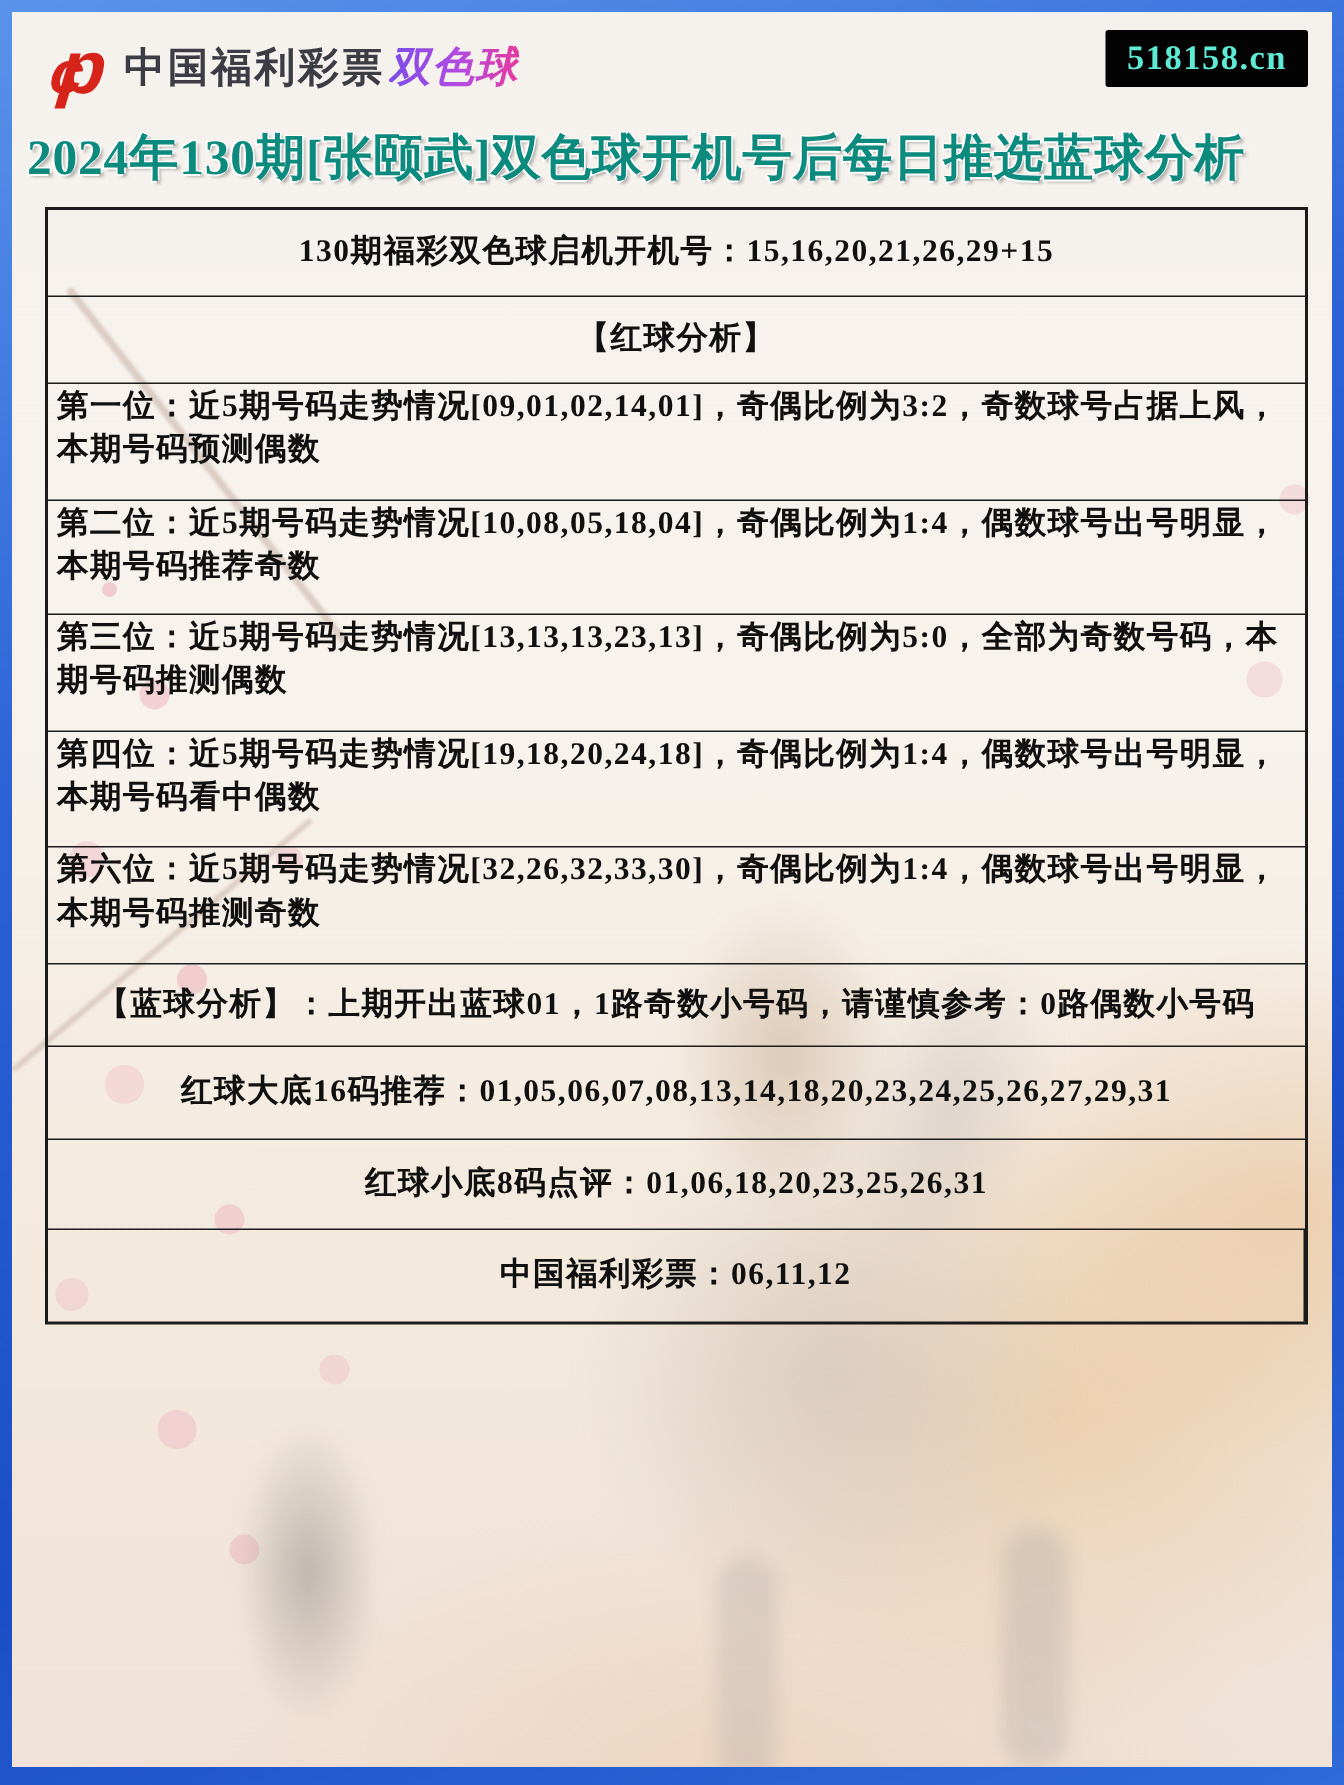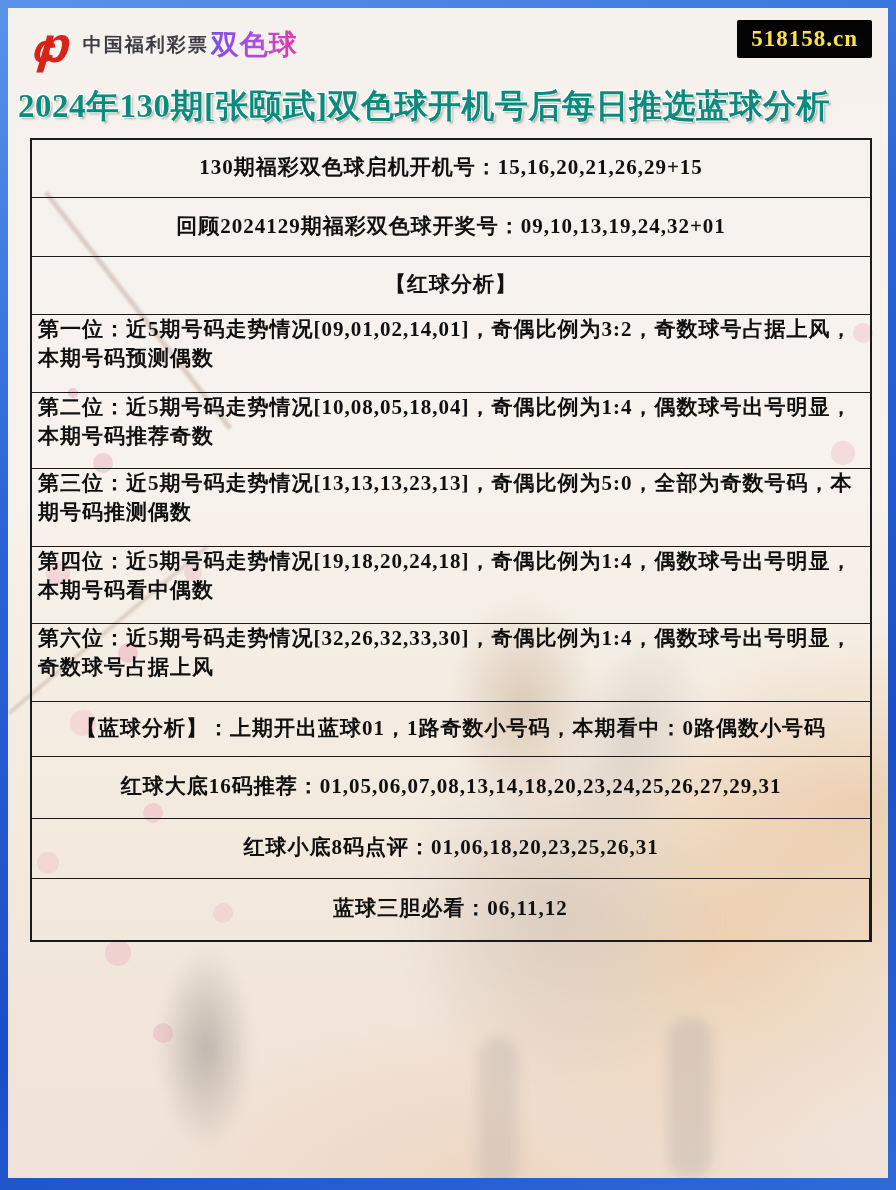--- a/index.html
+++ b/index.html
@@ -49,27 +49,27 @@
       790px -60px 0 5px rgba(240,184,198,0.4), 770px 60px 0 7px rgba(238,178,192,0.35),
       120px 180px 0 4px rgba(238,176,190,0.4), 150px 520px 0 5px rgba(240,182,196,0.38);
   }
   
   .header { position:relative; height:60px; padding:12px 18px 0 26px; z-index:2; }
   .logo { display:flex; align-items:center; }
   .logo-mark { font-family:"Liberation Sans","DejaVu Sans",sans-serif; font-style:italic; font-weight:900;
     color:#d6241b; line-height:1; transform:skewX(-6deg); margin-right:12px; white-space:nowrap; }
   .logo-mark .c { font-size:40px; }
   .logo-mark .p { font-size:50px; margin-left:-16px; }
-  .logo-cn { font-family:Liberation Mono, monospace; font-weight:900; font-size:19px;
+  .logo-cn { font-family:Liberation Mono, monospace; font-weight:900; font-size:27px;
     color:#3b3c44; letter-spacing:2px; }
-  .logo-brand { font-family:"Liberation Sans","DejaVu Sans",sans-serif; font-weight:900; 
+  .logo-brand { font-family:"Liberation Sans","DejaVu Sans",sans-serif; font-weight:900; font-style:italic;
     font-size:28px; letter-spacing:1px; margin-left:2px;
     background:linear-gradient(90deg,#7a4de8 0%,#b44be0 55%,#e5399f 100%);
     -webkit-background-clip:text; background-clip:text; color:transparent; }
-  .domain-badge { position:absolute; right:16px; top:12px; background:#030303; color:#fde047;
+  .domain-badge { position:absolute; right:16px; top:12px; background:#030303; color:#5eead4;
     font-weight:700; font-size:23px; letter-spacing:1px; padding:6px 14px; border-radius:2px;
     font-family:"Liberation Serif","DejaVu Serif",serif; }
   
   .title { position:relative; z-index:2; margin:4px 10px 0 10px; 
     font-size:33px; font-weight:700; color:#0d8a7e; letter-spacing:0.5px; line-height:1.35;
     text-shadow:-1px -1px 0 #ffffff, 1px -1px 0 #ffffff, -1px 1px 0 #ffffff, 2px 2px 2px rgba(90,90,90,0.4);
   }
   
   .table { position:relative; z-index:2; margin:9px 16px 0 22px; border:2px solid #1b1b1b;font-family:Liberation Serif, serif; }
   .row { box-sizing:border-box; display:flex; align-items:center; justify-content:center;
@@ -105,29 +105,28 @@
         <span class="logo-cn">中国福利彩票</span>
         <span class="logo-brand">双色球</span>
       </div>
       <div class="domain-badge">518158.cn</div>
     </div>
 
     <h1 class="title">2024年130期[张颐武]双色球开机号后每日推选蓝球分析</h1>
 
     <div class="table">
       <div class="row" style="min-height:57px">130期福彩双色球启机开机号：15,16,20,21,26,29+15</div>
-      <div class="row" style="min-height:59px">回顾2024129期福彩双色球开奖号：09,10,13,19,24,32+01</div>
       <div class="row" style="min-height:58px">【红球分析】</div>
       <div class="row pos" style="min-height:78px">第一位：近5期号码走势情况[09,01,02,14,01]，奇偶比例为3:2，奇数球号占据上风，本期号码预测偶数</div>
       <div class="row pos" style="min-height:76px">第二位：近5期号码走势情况[10,08,05,18,04]，奇偶比例为1:4，偶数球号出号明显，本期号码推荐奇数</div>
       <div class="row pos" style="min-height:78px">第三位：近5期号码走势情况[13,13,13,23,13]，奇偶比例为5:0，全部为奇数号码，本期号码推测偶数</div>
       <div class="row pos" style="min-height:77px">第四位：近5期号码走势情况[19,18,20,24,18]，奇偶比例为1:4，偶数球号出号明显，本期号码看中偶数</div>
-      <div class="row pos" style="min-height:78px">第六位：近5期号码走势情况[32,26,32,33,30]，奇偶比例为1:4，偶数球号出号明显，奇数球号占据上风</div>
-      <div class="row" style="min-height:55px">【蓝球分析】：上期开出蓝球01，1路奇数小号码，本期看中：0路偶数小号码</div>
+      <div class="row pos" style="min-height:78px">第六位：近5期号码走势情况[32,26,32,33,30]，奇偶比例为1:4，偶数球号出号明显，本期号码推测奇数</div>
+      <div class="row" style="min-height:55px">【蓝球分析】：上期开出蓝球01，1路奇数小号码，请谨慎参考：0路偶数小号码</div>
       <div class="row" style="min-height:62px">红球大底16码推荐：01,05,06,07,08,13,14,18,20,23,24,25,26,27,29,31</div>
       <div class="row" style="min-height:60px">红球小底8码点评：01,06,18,20,23,25,26,31</div>
       <div class="row split" style="min-height:62px">
-        <div class="cell first">蓝球三胆必看：06,11,12</div>
+        <div class="cell first">中国福利彩票：06,11,12</div>
       </div>
     </div>
 
   </div>
 </div>
 
 </body></html>

